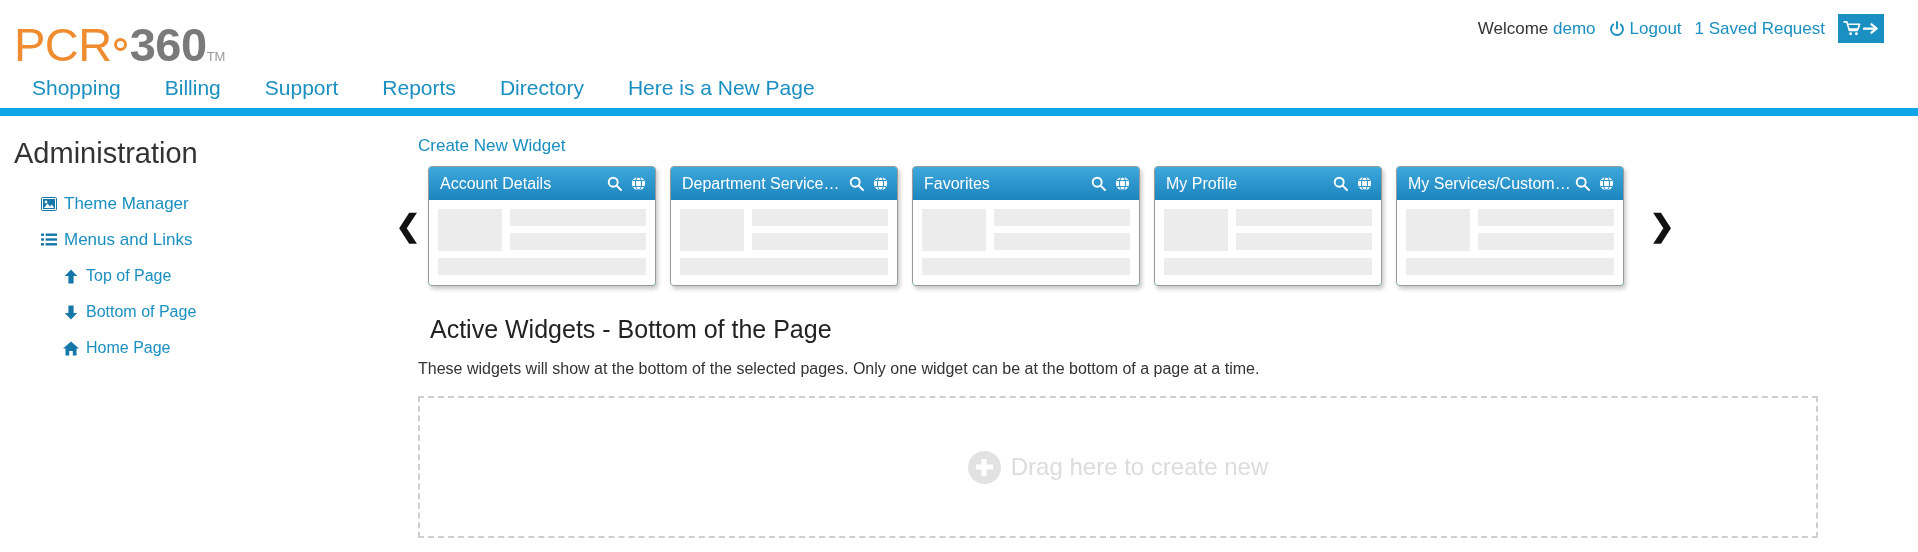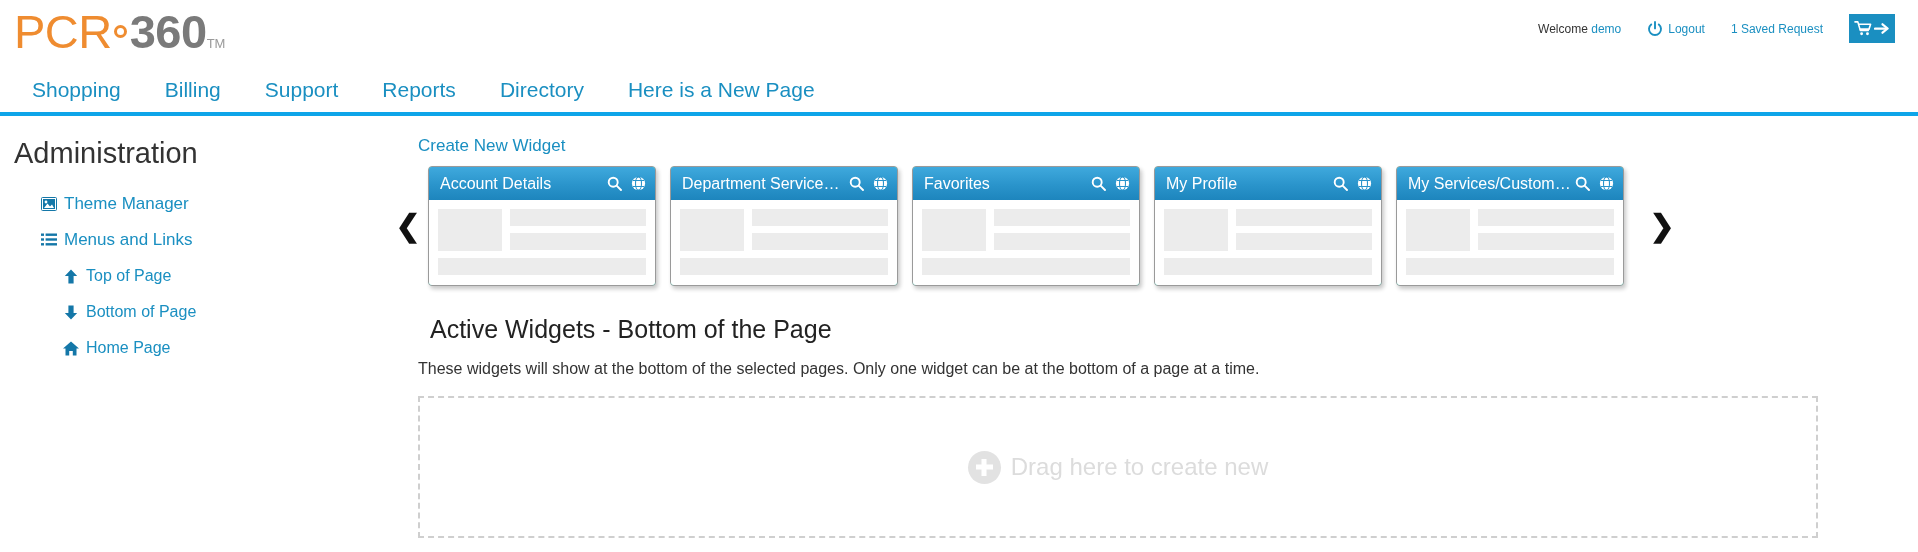--- a/index.html
+++ b/index.html
@@ -12,21 +12,21 @@
   }
 
   
   .top-header {
     position: relative;
     height: 68px;
     width: 100%;
   }
   .logo {
     position: absolute;
-    left: 14px; top: 2px;
+    left: 14px; top: 15px;
     font-size: 47px;
     font-weight: 400;
     letter-spacing: -0.5px;
     white-space: nowrap;
     line-height: 60px;
   }
   .logo .pcr { color: #ef8c30; font-weight: 300; }
   .logo .dot {
     display: inline-block;
     width: 13px; height: 13px;
@@ -39,25 +39,25 @@
   .logo .tm {
     color: #9a9a9a;
     font-size: 13px;
     font-weight: 400;
     vertical-align: baseline;
     letter-spacing: 0;
   }
 
   .header-right {
     position: absolute;
-    right: 23px; top: 14px;
-    display: flex;
-    align-items: center;
-    gap: 26px;
-    font-size: 12px;
+    right: 34px; top: 14px;
+    display: flex;
+    align-items: center;
+    gap: 13px;
+    font-size: 17px;
     white-space: nowrap;
   }
   .welcome-text { color: #333333; }
   .welcome-text .user { color: #1a8fc1; }
   .logout-link {
     color: #1a8fc1;
     text-decoration: none;
     display: inline-flex;
     align-items: center;
     gap: 5px;
@@ -87,21 +87,21 @@
   }
 
   
   .nav-bar {
     position: relative;
     height: 48px;
     display: flex;
     align-items: center;
     padding-left: 10px;
     gap: 0;
-    border-bottom: 4px solid #0ea5e9;
+    border-bottom: 8px solid #0ea5e9;
   }
   .nav-item {
     color: #1a8fc1;
     font-size: 21px;
     text-decoration: none;
     padding: 0 22px;
     cursor: pointer;
     white-space: nowrap;
   }
 

